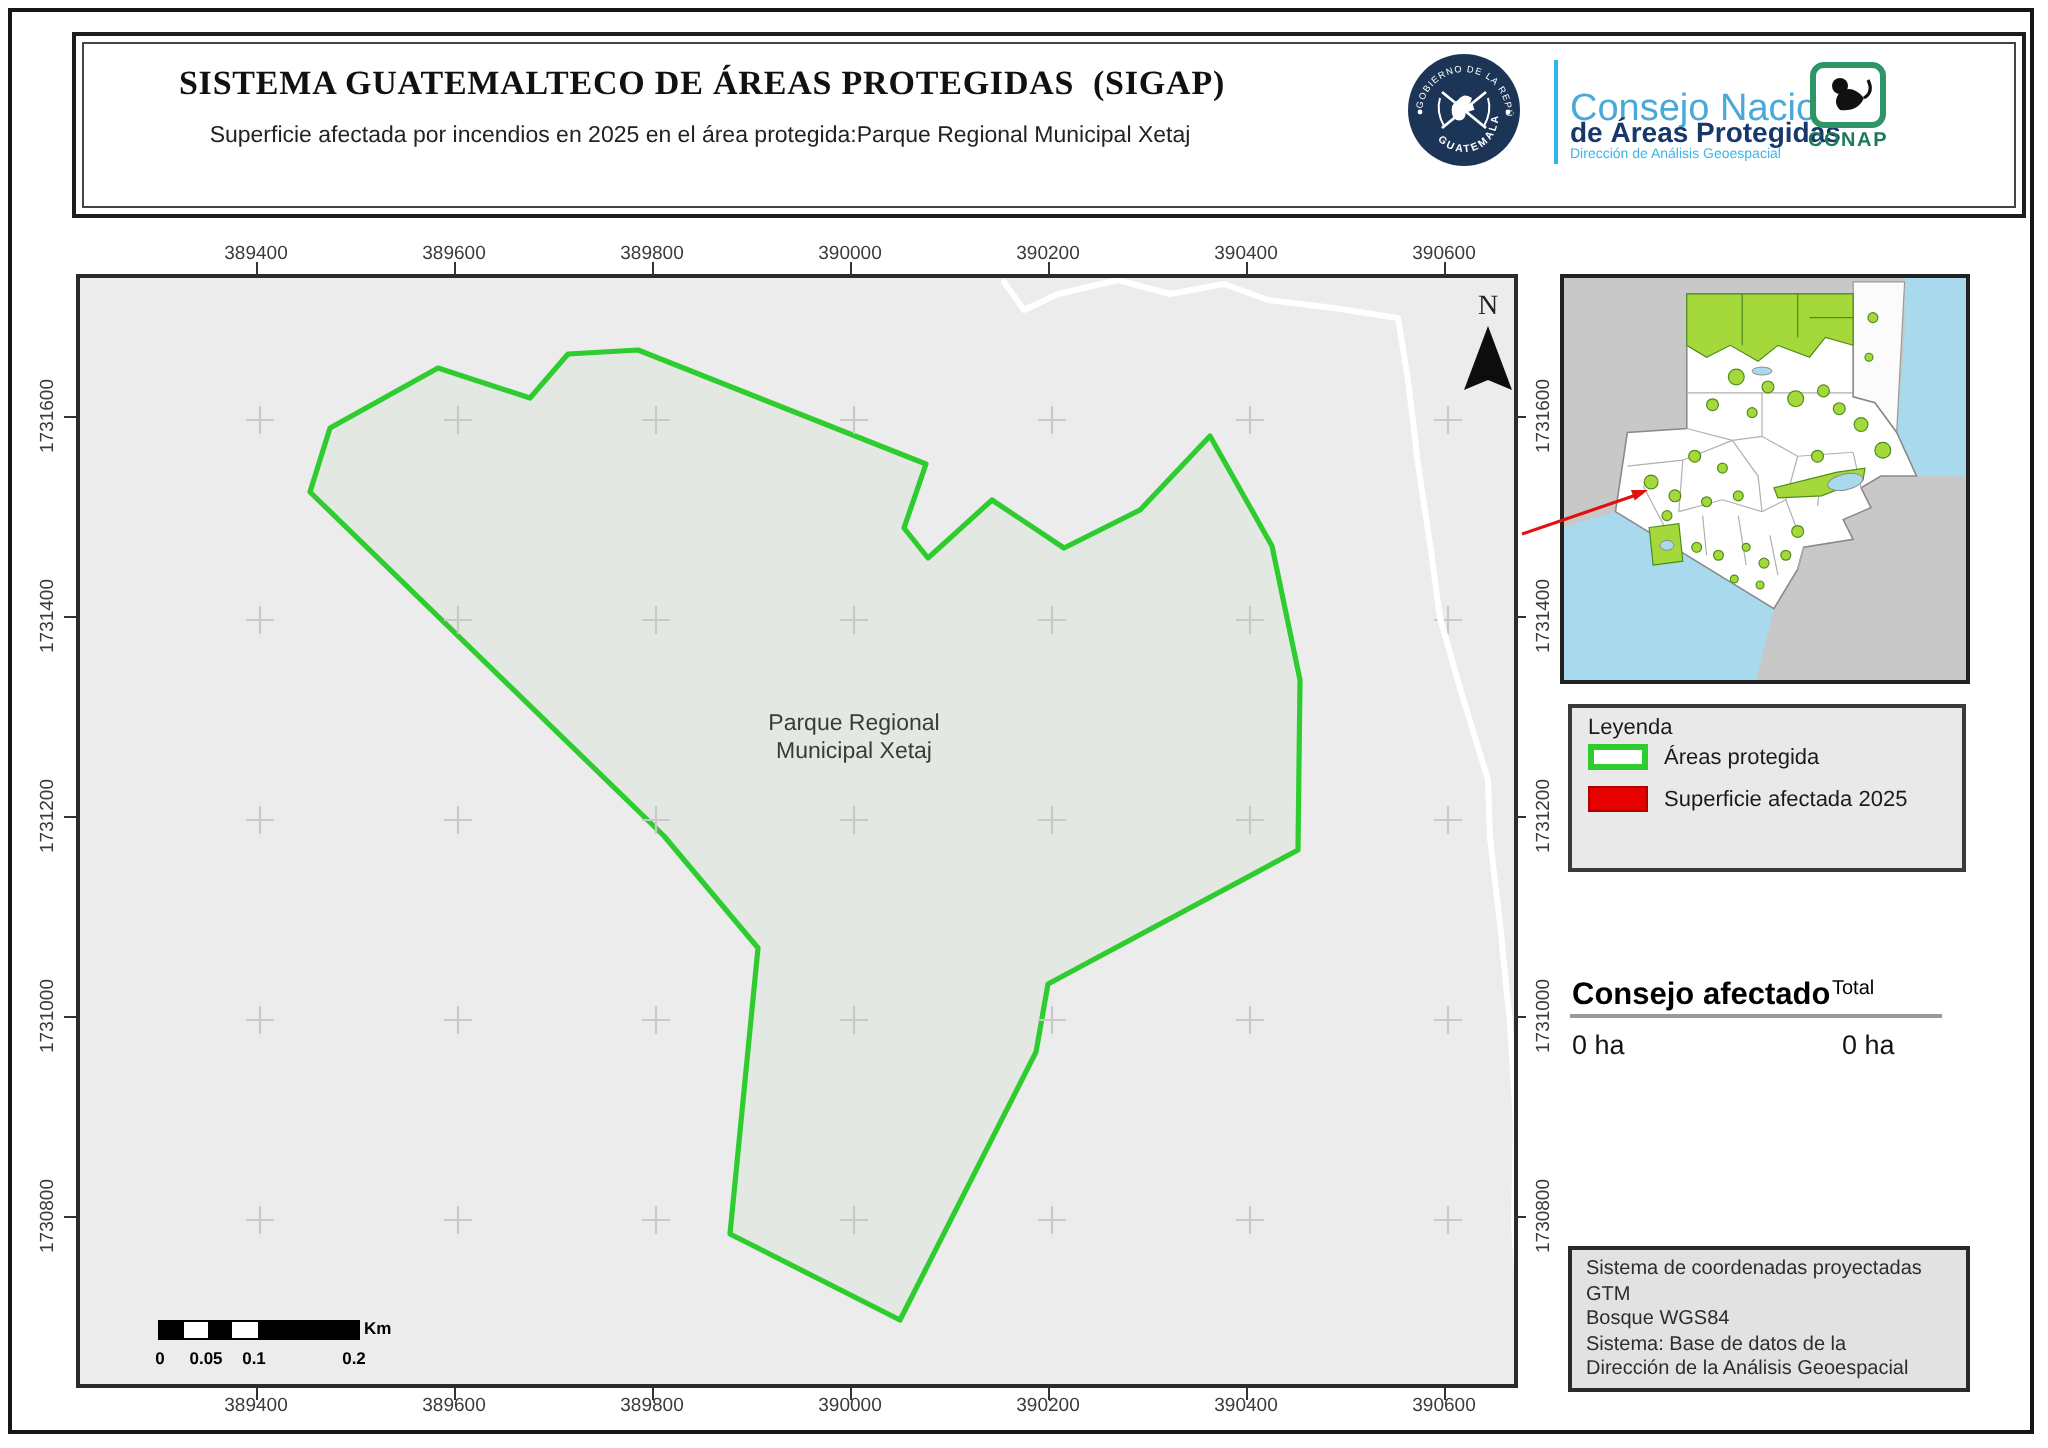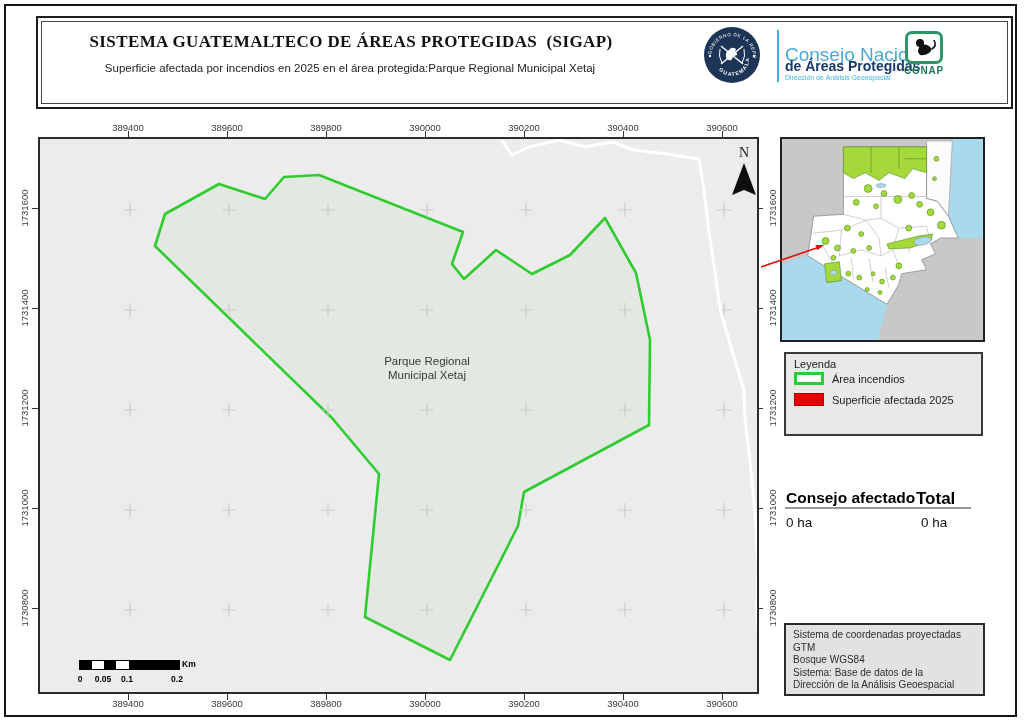--- a/index.html
+++ b/index.html
@@ -36,21 +36,21 @@
   
   #inset-box{left:780px;top:137px;width:205px;height:205px;border:2px solid #222;box-sizing:border-box;background:#c8c8c8;}
   
   #legend-box{left:784px;top:352px;width:199px;height:84px;border:2px solid #3a3a3a;box-sizing:border-box;background:#e9e9e9;}
   #legend-title{left:8px;top:4px;font-size:11px;color:#1a1a1a;position:absolute;}
   .legend-row{position:absolute;left:8px;height:14px;}
   .legend-swatch{position:absolute;left:0;top:0;width:30px;height:13px;box-sizing:border-box;}
   .legend-label{position:absolute;left:38px;top:1px;font-size:11px;color:#1a1a1a;white-space:nowrap;}
   
   #stats-h1{left:786px;top:489px;font-size:15.5px;font-weight:bold;color:#000;}
-  #stats-h2{left:916px;top:489px;font-size:17px;font-weight:bold;color:#000;}
+  #stats-h2{left:916px;top:489px;font-size:10px;font-weight:normal;color:#000;}
   #stats-underline{left:785px;top:507px;width:186px;height:2px;background:#9a9a9a;}
   #stats-v1{left:786px;top:515px;font-size:13.5px;color:#111;}
   #stats-v2{left:921px;top:515px;font-size:13.5px;color:#111;}
   
   #info-box{left:784px;top:623px;width:201px;height:73px;border:2px solid #2a2a2a;box-sizing:border-box;background:#e2e2e2;padding:4px 7px;font-size:10px;color:#2d2d2d;line-height:12.6px;}
   #info-box div{white-space:nowrap;}
 </style>
 </head>
 <body>
 
@@ -207,21 +207,21 @@
 
 <svg class="abs" style="left:755px;top:238px;" width="80" height="36" viewBox="0 0 80 36">
   <line x1="6" y1="29" x2="66" y2="8.5" stroke="#e01010" stroke-width="1.6"></line>
   <polygon points="69,7 62.3,12.3 60.5,7.0" fill="#e01010"></polygon>
 </svg>
 
 <div class="abs" id="legend-box">
   <div id="legend-title">Leyenda</div>
   <div class="legend-row" style="top:18px;">
     <div class="legend-swatch" style="background:#fff;border:3px solid #2fcc2f;"></div>
-    <div class="legend-label">Área incendios</div>
+    <div class="legend-label">Áreas protegida</div>
   </div>
   <div class="legend-row" style="top:39px;">
     <div class="legend-swatch" style="background:#e60000;border:1px solid #b00000;"></div>
     <div class="legend-label">Superficie afectada 2025</div>
   </div>
 </div>
 
 <div class="abs" id="stats-h1">Consejo afectado</div>
 <div class="abs" id="stats-h2">Total</div>
 <div class="abs" id="stats-underline"></div>

